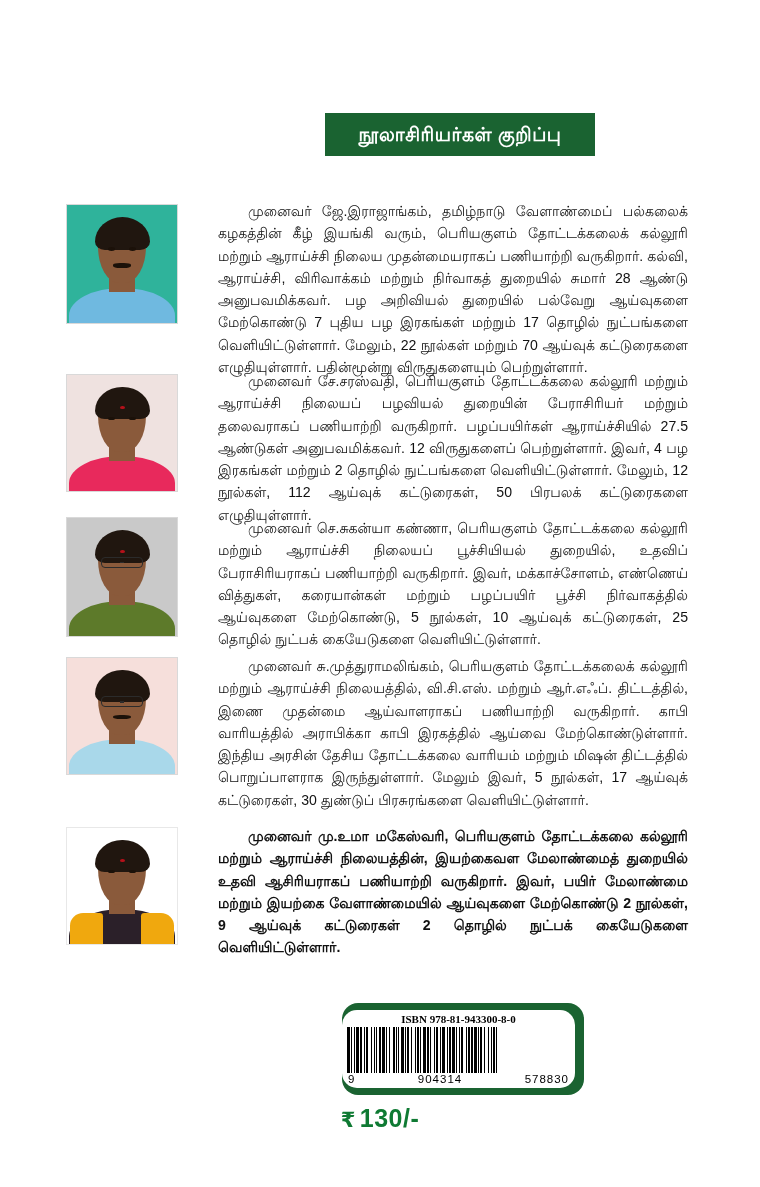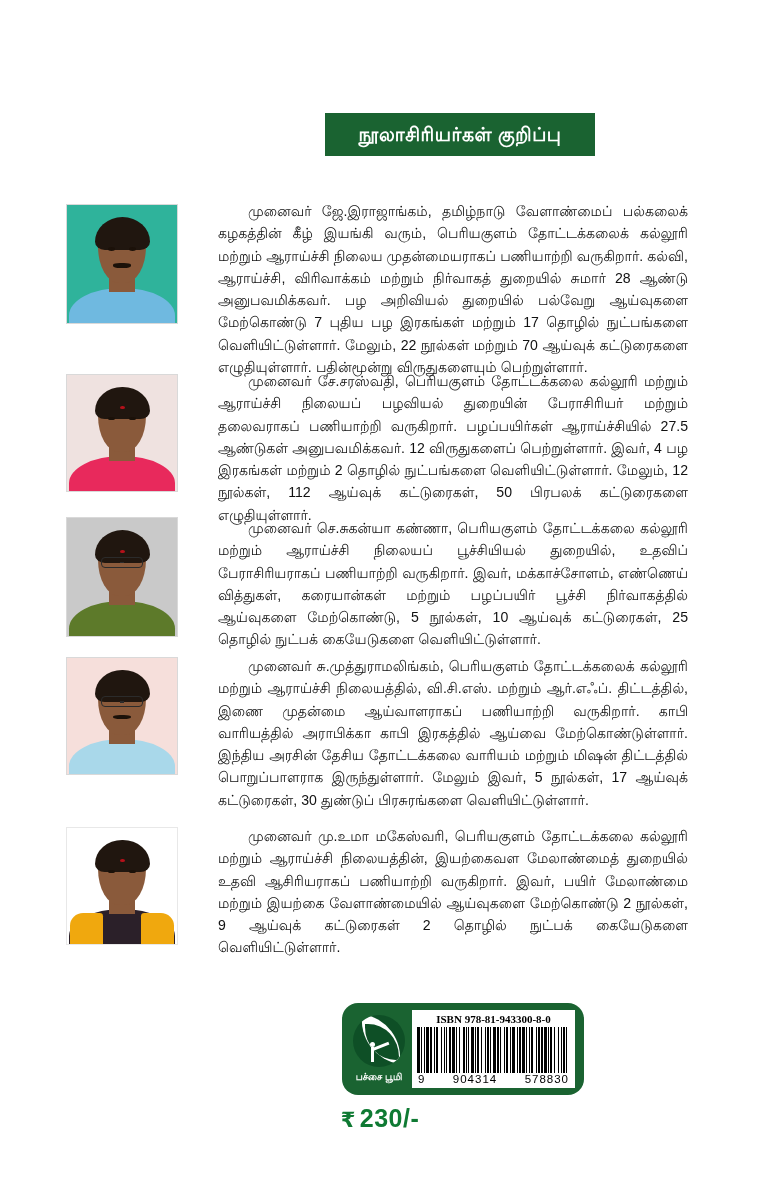--- a/index.html
+++ b/index.html
@@ -256,20 +256,21 @@
   .barcode-card {
     flex: 1;
     margin: 7px 9px 7px 0;
     background: #ffffff;
     height: 78px;
     box-sizing: border-box;
     padding: 3px 5px 2px 5px;
     display: flex;
     flex-direction: column;
     align-items: center;
+    border-radius: 15px;
   }
   .isbn-label {
     font-family: "Liberation Serif", "DejaVu Serif", serif;
     font-size: 11px;
     font-weight: bold;
     color: #000;
     white-space: nowrap;
     line-height: 13px;
   }
   .bars {
@@ -372,49 +373,41 @@
         <div class="neck"></div>
         <div class="head"></div>
         <div class="hair"></div>
         <div class="glasses"></div>
         <div class="mous"></div>
       </div>
     </div>
     <p class="author-text">முனைவர் சு.முத்துராமலிங்கம், பெரியகுளம் தோட்டக்கலைக் கல்லூரி மற்றும் ஆராய்ச்சி நிலையத்தில், வி.சி.எஸ். மற்றும் ஆர்.எஃப். திட்டத்தில், இணை முதன்மை ஆய்வாளராகப் பணியாற்றி வருகிறார். காபி வாரியத்தில் அராபிக்கா காபி இரகத்தில் ஆய்வை மேற்கொண்டுள்ளார். இந்திய அரசின் தேசிய தோட்டக்கலை வாரியம் மற்றும் மிஷன் திட்டத்தில் பொறுப்பாளராக இருந்துள்ளார். மேலும் இவர், 5 நூல்கள், 17 ஆய்வுக் கட்டுரைகள், 30 துண்டுப் பிரசுரங்களை வெளியிட்டுள்ளார்.</p>
   </div>
 
-  <div class="author-entry" style="height:130px;">
+  <div class="author-entry" style="height:130px;font-weight:bold;">
     <div class="author-photo" style="top:2px; height:118px; border-color:#e8e8e8;">
       <div class="ph">
         <div class="bg" style="background:#ffffff;"></div>
         <div class="shoulders" style="background:#2b2029;"></div>
         <div class="dupatta l"></div>
         <div class="dupatta r"></div>
         <div class="neck"></div>
         <div class="head"></div>
         <div class="hair"></div>
         <div class="bindi"></div>
         <div class="eye l"></div>
         <div class="eye r"></div>
       </div>
     </div>
     <p class="author-text">முனைவர் மு.உமா மகேஸ்வரி, பெரியகுளம் தோட்டக்கலை கல்லூரி மற்றும் ஆராய்ச்சி நிலையத்தின், இயற்கைவள மேலாண்மைத் துறையில் உதவி ஆசிரியராகப் பணியாற்றி வருகிறார். இவர், பயிர் மேலாண்மை மற்றும் இயற்கை வேளாண்மையில் ஆய்வுகளை மேற்கொண்டு 2 நூல்கள், 9 ஆய்வுக் கட்டுரைகள் 2 தொழில் நுட்பக் கையேடுகளை வெளியிட்டுள்ளார்.</p>
   </div>
 
 </div>
 
 <div class="isbn-block">
-  <div class="publisher-logo">
-    <div class="logo-circle">
-      <span class="leaf"></span>
-      <span class="inner"></span>
-      <span class="farmer"></span>
-    </div>
-    <span class="logo-name">பச்சை பூமி</span>
-  </div>
   <div class="barcode-card">
     <span class="isbn-label">ISBN  978-81-943300-8-0</span>
     <div class="bars" id="bars">
         <i style="width:3px"></i>
         <i class="sp" style="width:1px"></i>
         <i style="width:1px"></i>
         <i class="sp" style="width:2px"></i>
         <i style="width:1px"></i>
         <i class="sp" style="width:1px"></i>
         <i style="width:3px"></i>
@@ -510,14 +503,14 @@
       </div>
     <div class="barcode-digits">
       <span>9</span>
       <span>904314</span>
       <span>578830</span>
     </div>
   </div>
 </div>
 
 <div class="price">
-  <span class="rupee">₹</span><span>230/-</span>
+  <span class="rupee">₹</span><span>130/-</span>
 </div>
 
 </body></html>

